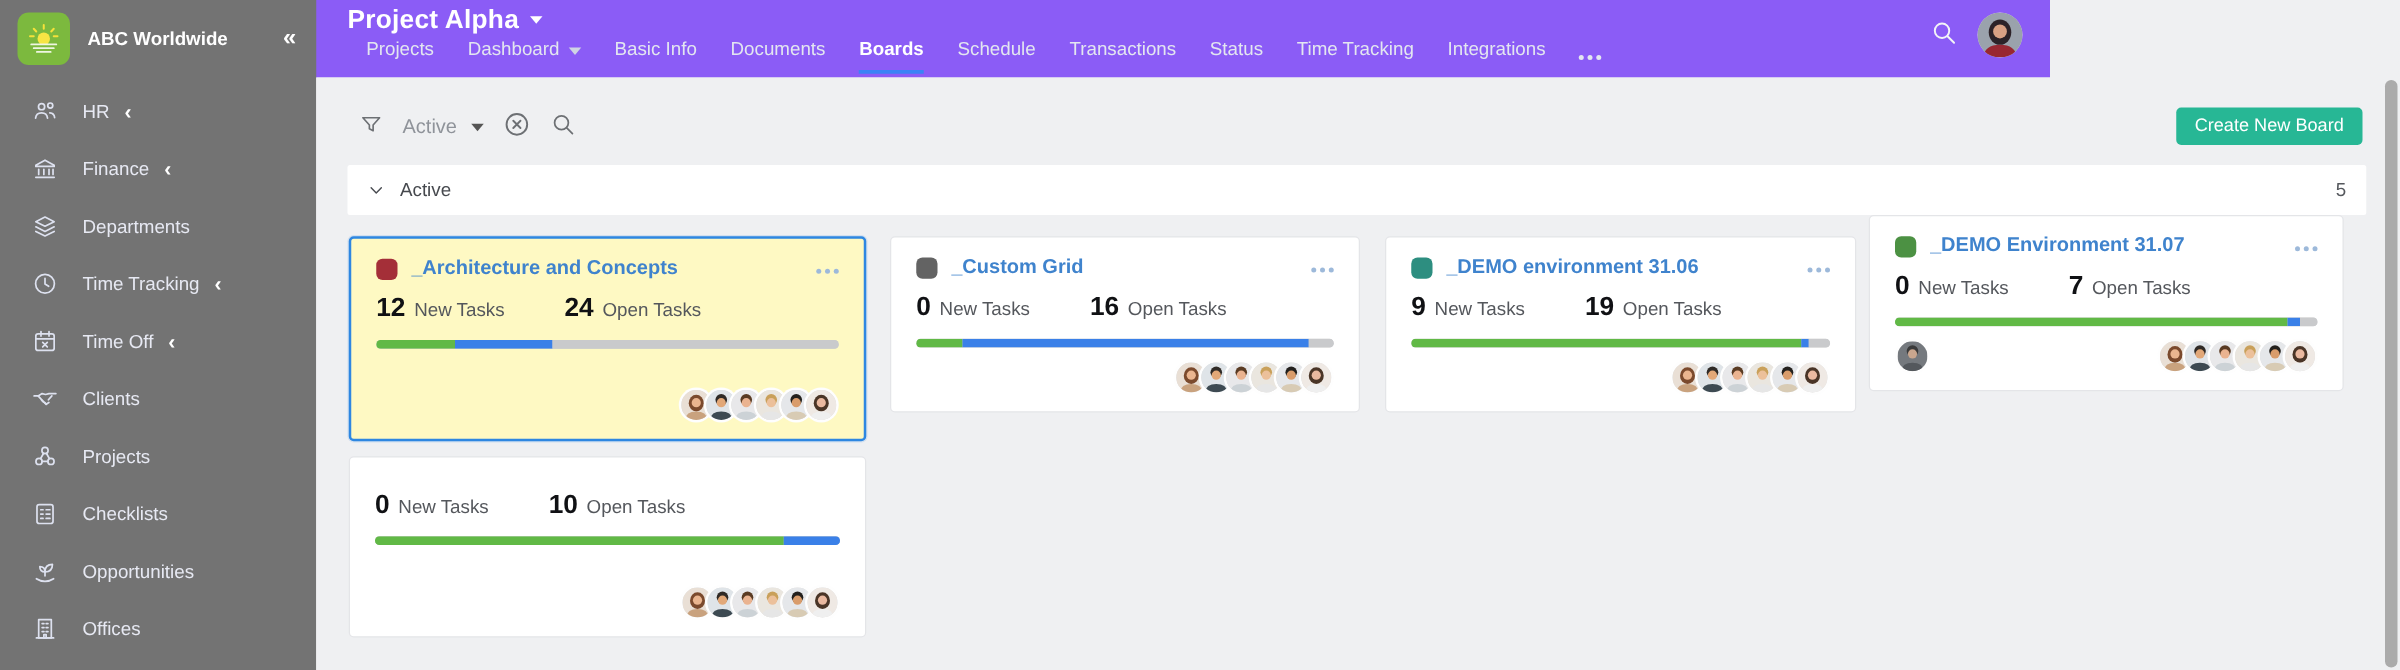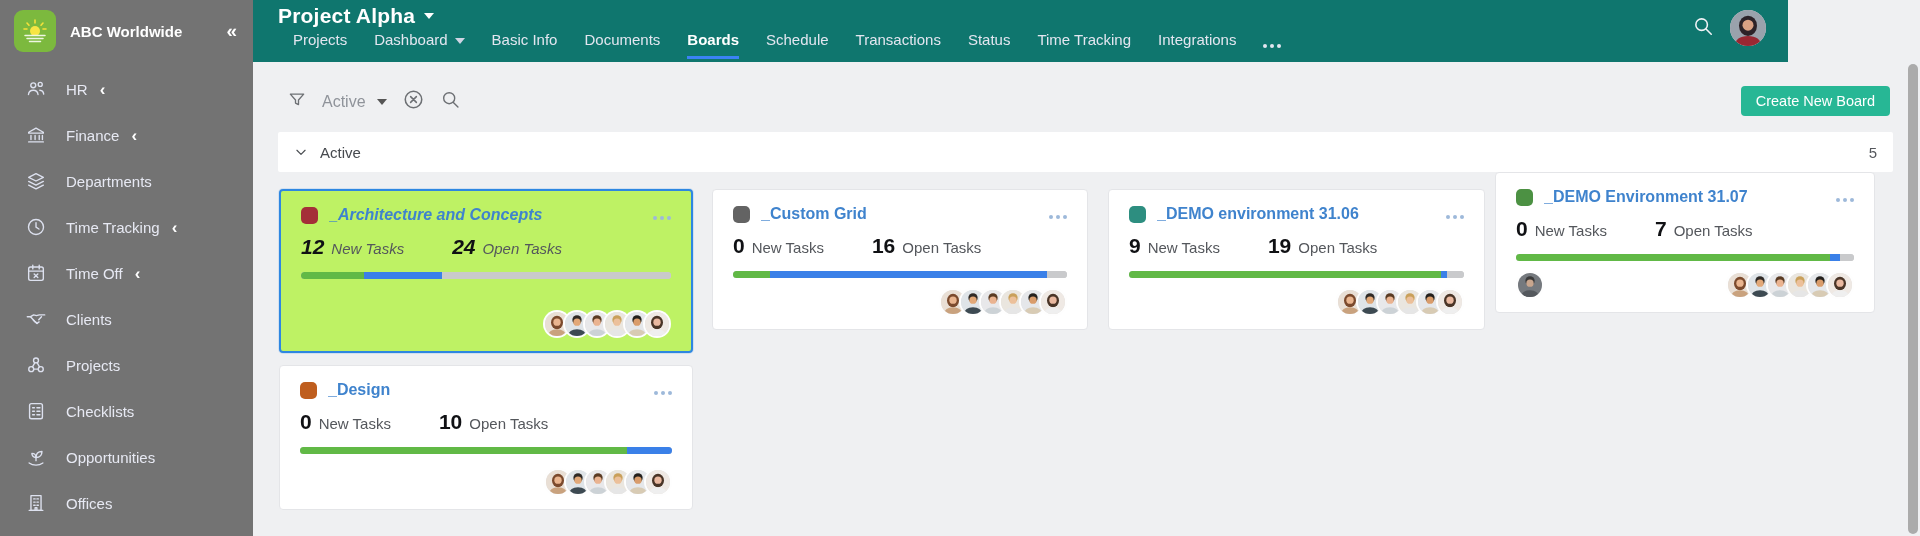--- a/index.html
+++ b/index.html
@@ -1,21 +1,21 @@
 <!DOCTYPE html>
 <html><head>
 <meta charset="utf-8">
 <style>
   html,body{margin:0;padding:0;background:#20242f;}
   *{box-sizing:border-box;}
   #canvas{position:relative;width:1920px;height:536px;overflow:hidden;
     font-family:"Liberation Sans","DejaVu Sans",sans-serif;background:#eff0f2;}
 
   
-  #topbar{position:absolute;left:0;top:0;width:1788px;height:62px;background:#0f766e;}
+  #topbar{position:absolute;left:0;top:0;width:1640px;height:62px;background:#8b5cf6;}
   #proj-head{position:absolute;left:278px;top:4px;display:flex;align-items:center;gap:9px;color:#fff;}
   #proj-head .t{font-size:21px;font-weight:700;letter-spacing:.2px;}
   .caret-down{width:0;height:0;border-left:5px solid transparent;border-right:5px solid transparent;border-top:6px solid #fff;display:inline-block;}
   #tabs{position:absolute;left:293px;top:31px;display:flex;align-items:flex-end;gap:27px;height:28px;}
   .tab{color:#e3e6f0;font-size:15px;padding-bottom:8px;display:flex;align-items:center;gap:7px;cursor:pointer;border-bottom:3px solid transparent;white-space:nowrap;}
   .tab.active{color:#fff;font-weight:700;border-bottom:3px solid #3b82f6;}
   .tab .caret-down{border-top-color:#cfd4e4;margin-top:2px;}
   .dots3{width:4px;height:4px;border-radius:50%;background:currentColor;box-shadow:7px 0 0 currentColor,14px 0 0 currentColor;display:inline-block;margin-right:14px;}
   #top-right{position:absolute;right:22px;top:10px;display:flex;align-items:center;gap:16px;}
   #top-right .avatar{width:36px;height:36px;margin:0;border:none;}
@@ -40,21 +40,21 @@
   #filter-value{color:#8f939a;font-size:16px;}
   #toolbar .caret-down{border-top-color:#555;margin-left:-4px;}
   #create-btn{position:absolute;right:30px;top:24px;height:30px;padding:0 15px;background:#27b795;color:#fff;font-size:14.5px;border:none;border-radius:4px;cursor:pointer;font-family:inherit;display:flex;align-items:center;}
   #section-bar{position:absolute;left:25px;top:70px;width:1615px;height:40px;background:#fff;border-radius:2px;display:flex;align-items:center;padding:0 16px;}
   #section-bar svg{stroke:#4a4d52;fill:none;stroke-width:2;stroke-linecap:round;stroke-linejoin:round;width:14px;height:14px;}
   #section-title{margin-left:12px;font-size:15px;color:#46494e;}
   #section-count{margin-left:auto;font-size:15px;color:#55585d;}
 
   
   .card{position:absolute;background:#fff;border:1px solid #e4e5e8;border-radius:4px;padding:15px 20px 13px 20px;display:flex;flex-direction:column;cursor:pointer;}
-  .card.selected{background:#bef264;border:2px solid #2e87e1;box-shadow:0 0 0 1px rgba(46,135,225,.15);font-style:italic;}
+  .card.selected{background:#fef9c3;border:2px solid #2e87e1;box-shadow:0 0 0 1px rgba(46,135,225,.15);}
   .card-head{display:flex;align-items:center;}
   .dot{width:17px;height:17px;border-radius:5px;flex:0 0 auto;}
   .card-title{margin-left:11px;font-size:16px;font-weight:700;color:#3f83cd;white-space:nowrap;overflow:hidden;text-overflow:ellipsis;}
   .card-menu{margin-left:auto;color:#9db9da;padding-left:10px;}
   .stats{display:flex;align-items:baseline;gap:48px;margin-top:11px;}
   .stat{display:flex;align-items:baseline;}
   .stat b{font-size:21px;color:#101114;font-weight:700;}
   .stat .lbl{font-size:15px;color:#54575c;margin-left:7px;}
   .progress{display:flex;height:7px;border-radius:4px;overflow:hidden;margin-top:13px;background:#c9cacc;}
   .seg{height:100%;}
@@ -580,25 +580,20 @@
                 <ellipse cx="16" cy="14" rx="8" ry="9" fill="#4a3527"></ellipse>
                 <circle cx="16" cy="13.5" r="4.9" fill="#eab9a0"></circle>
                 <path d="M4 32q1-9 12-9t12 9z" fill="#efefef"></path>
               </svg>
             </span>
           </span>
       </div>
     </div>
 
     <div class="card" style="left:26px;top:303px;width:414px;height:145px;">
-      <div class="card-head">
-        <span class="dot" style="background: rgb(191, 94, 30);"></span>
-        <span class="card-title">_Design</span>
-        <span class="card-menu" style="cursor:pointer;"><span class="dots3"></span></span>
-      </div>
       <div class="stats">
         <span class="stat">
             <b>0</b>
             <span class="lbl">New Tasks</span>
           </span>
         <span class="stat">
             <b>10</b>
             <span class="lbl">Open Tasks</span>
           </span>
       </div>

